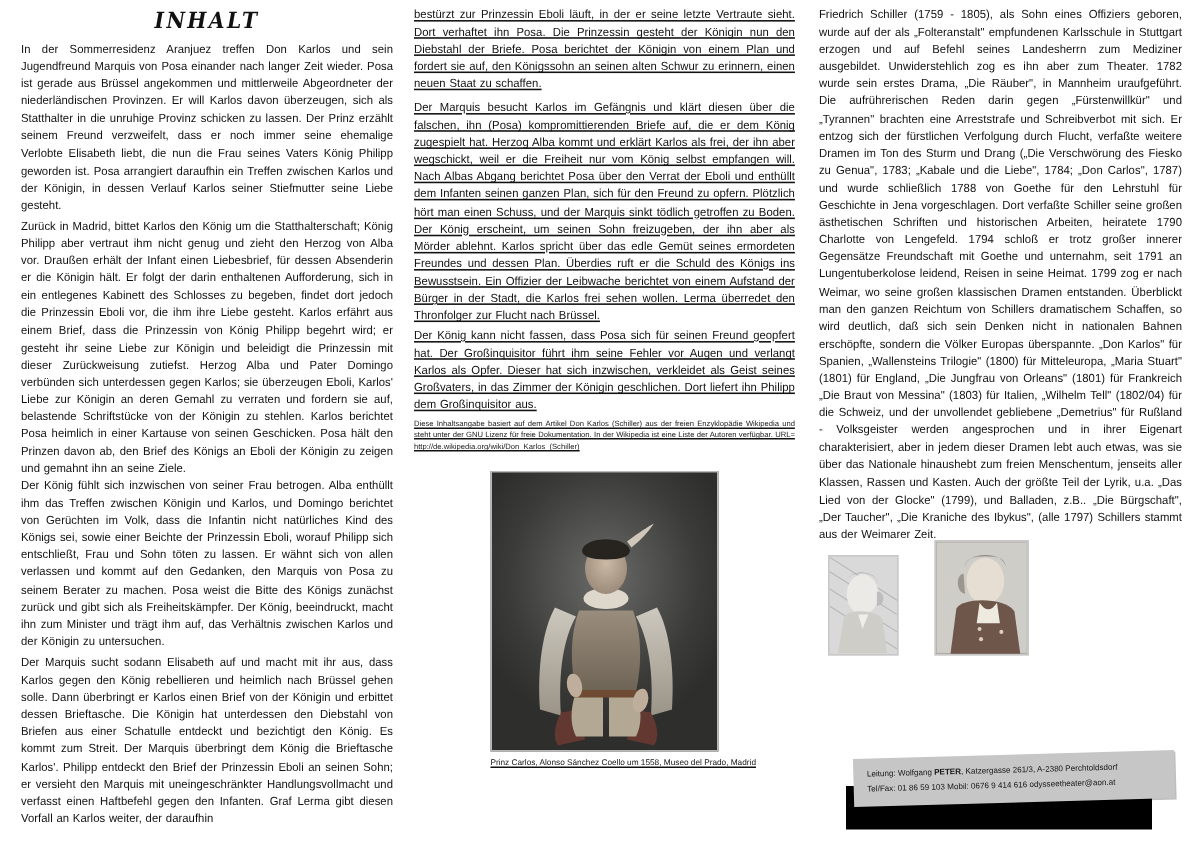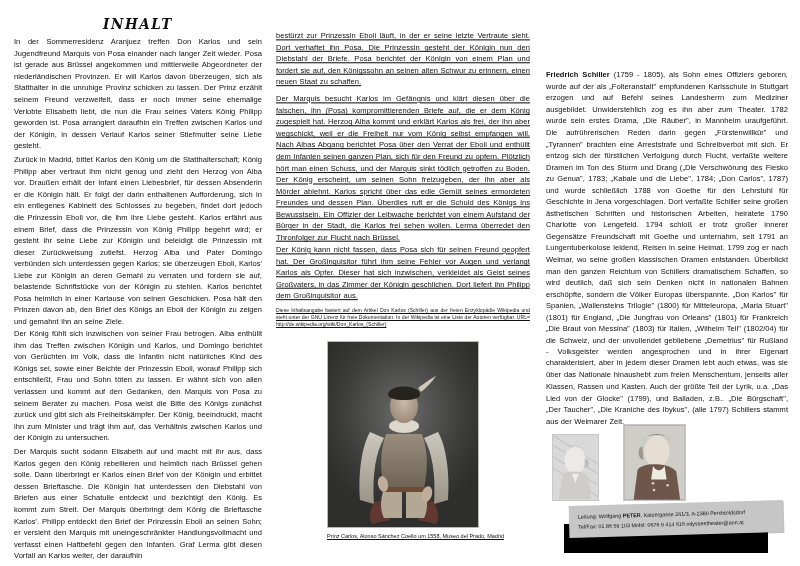--- a/index.html
+++ b/index.html
@@ -14,21 +14,20 @@
     font-family: "Liberation Sans", sans-serif;
     color: #111111;
     position: relative;
   }
   .page {
     position: absolute;
     inset: 0;
     display: flex;
     padding: 4px 6px 0 6px;
     box-sizing: border-box;
-    align-items: center;
   }
   .col {
     position: relative;
     box-sizing: border-box;
   }
   .col-left  { width: 264px; padding: 0 6px 0 8px; }
   .col-mid   { width: 272px; padding: 0 8px 0 8px; text-decoration: underline; }
   .col-right { width: 258px; padding: 0 6px 0 8px; }
 
   .title {
@@ -56,21 +55,21 @@
   p.body.last { margin-bottom: 0; }
 
   p.fineprint {
     margin: 4px 0 0 0;
     font-size: 5.1px;
     line-height: 7.3px;
     text-align: justify;
     color: #1a1a1a;
   }
 
-  .lead-name { font-weight: bold; }
+  .lead-name { font-weight: normal; }
 
   
   .figure {
     margin: 12px auto 0 auto;
     width: 152px;
     text-align: center;
   }
   .portrait-main {
     width: 152px;
     height: 187px;

